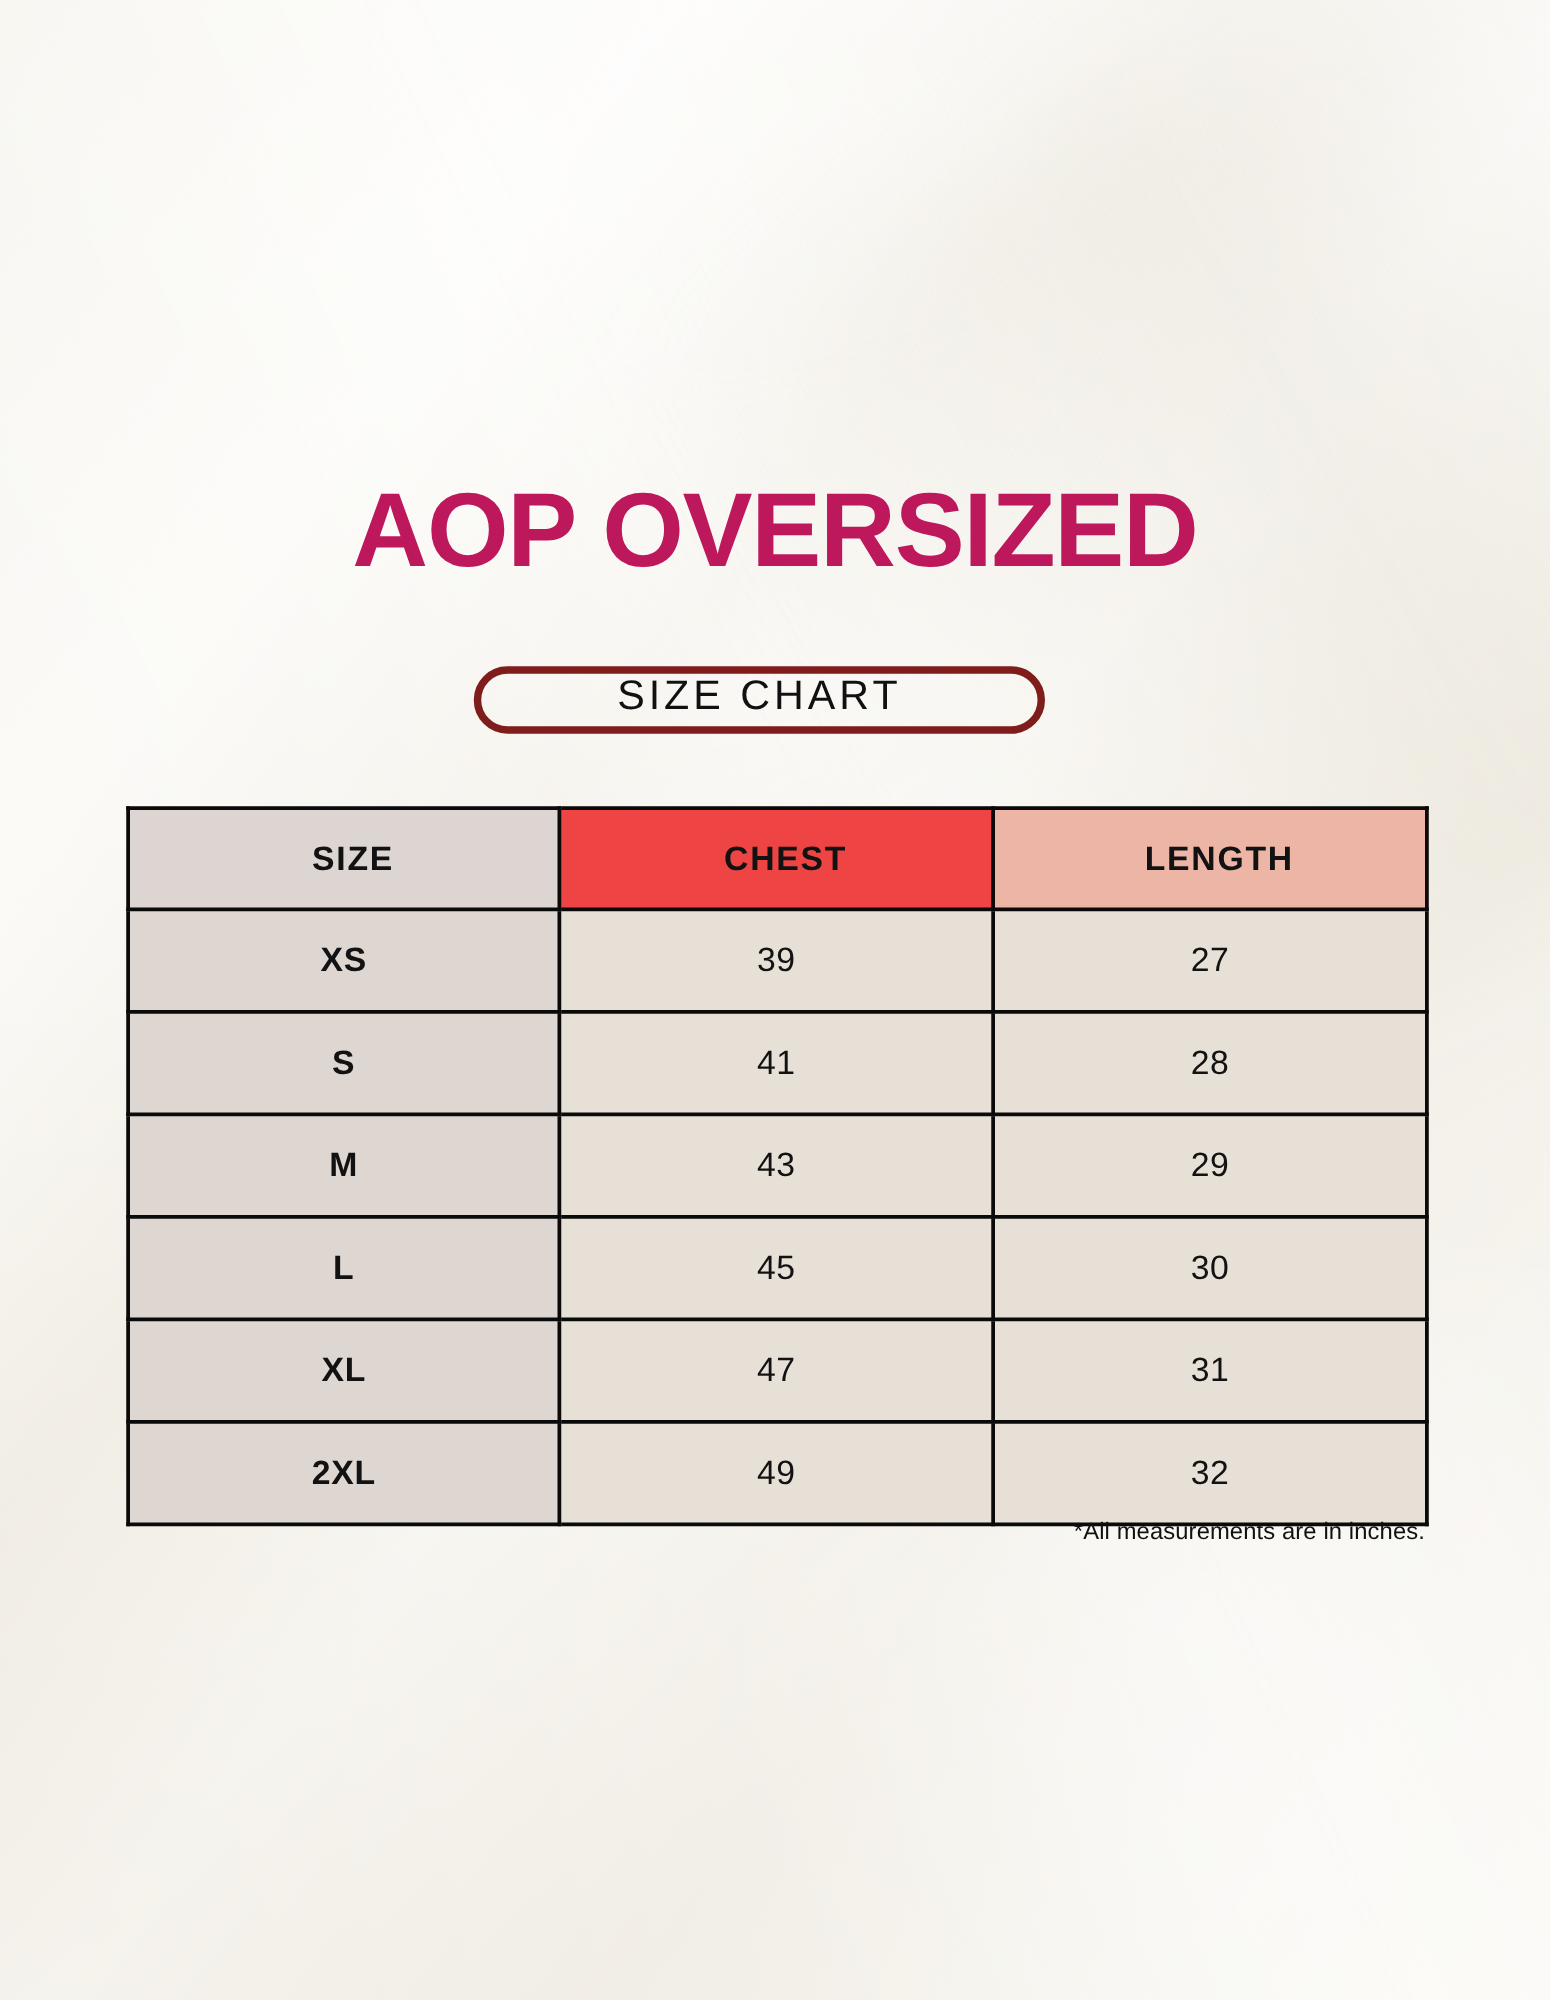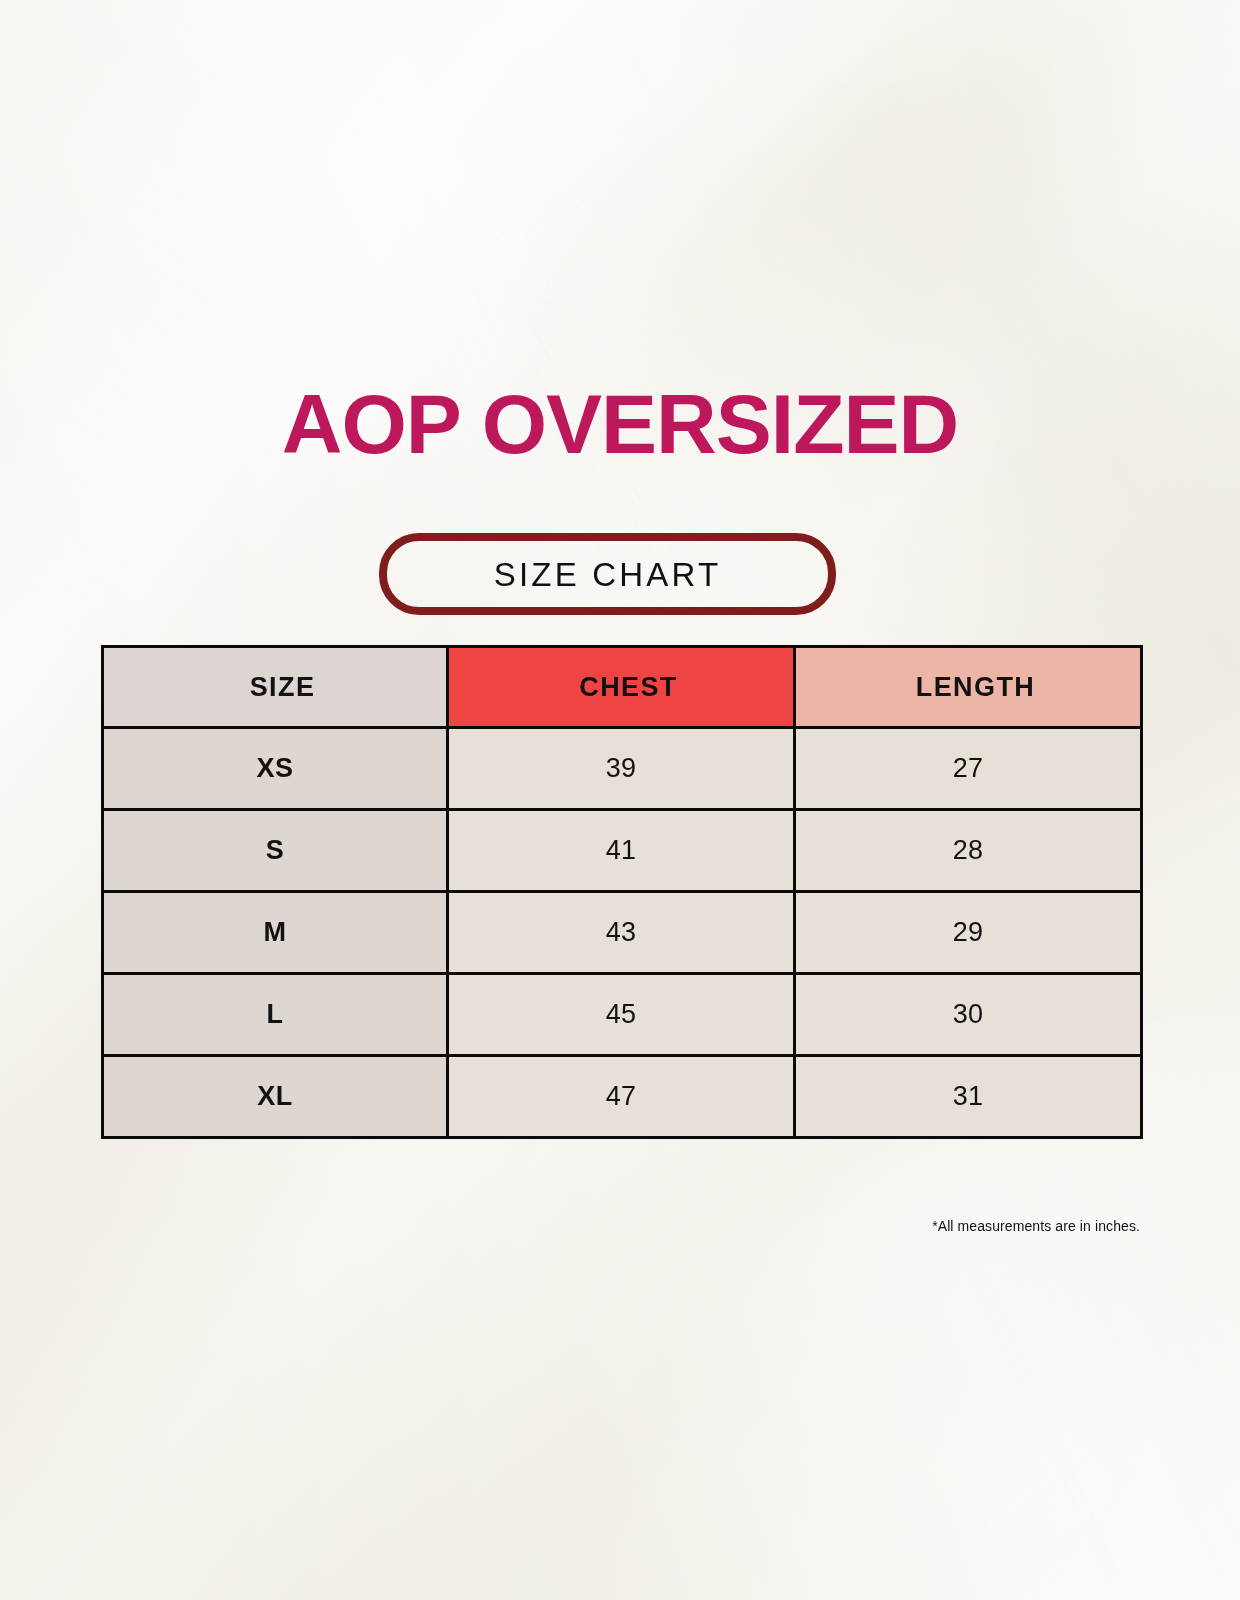--- a/index.html
+++ b/index.html
@@ -84,26 +84,26 @@
   .title-line2 {
     display: block;
   }
 
   
   .pill {
     position: absolute;
     left: 379px;
     top: 533px;
     width: 457px;
-    height: 82px;
+    height: 54px;
     box-sizing: border-box;
-    border: 8px solid #7f1d1d;
+    border: 6px solid #7f1d1d;
     border-radius: 40px;
     display: flex;
-    align-items: center;
+    align-items: flex-start;
     justify-content: center;
     background: transparent;
   }
   .pill-label {
     font-size: 33px;
     line-height: 33px;
     font-weight: 400;
     letter-spacing: 3.2px;
     color: #111111;
     text-transform: uppercase;
@@ -161,21 +161,21 @@
     letter-spacing: 0.3px;
   }
 
   
   .footnote {
     position: absolute;
     left: 101px;
     top: 1212px;
     width: 1039px;
     text-align: right;
-    font-size: 14px;
+    font-size: 19px;
     line-height: 28px;
     font-weight: 500;
     letter-spacing: 0.1px;
     color: #111111;
   }
 </style>
 </head>
 <body>
 
 <div id="page">
@@ -227,19 +227,24 @@
         <tr>
           <td class="cell-size">L</td>
           <td class="cell-val">45</td>
           <td class="cell-val">30</td>
         </tr>
         <tr>
           <td class="cell-size">XL</td>
           <td class="cell-val">47</td>
           <td class="cell-val">31</td>
         </tr>
+        <tr>
+          <td class="cell-size">2XL</td>
+          <td class="cell-val">49</td>
+          <td class="cell-val">32</td>
+        </tr>
       </tbody>
     </table>
   </div>
 
   <div class="footnote">*All measurements are in inches.</div>
 
 </div>
 
 </body></html>

